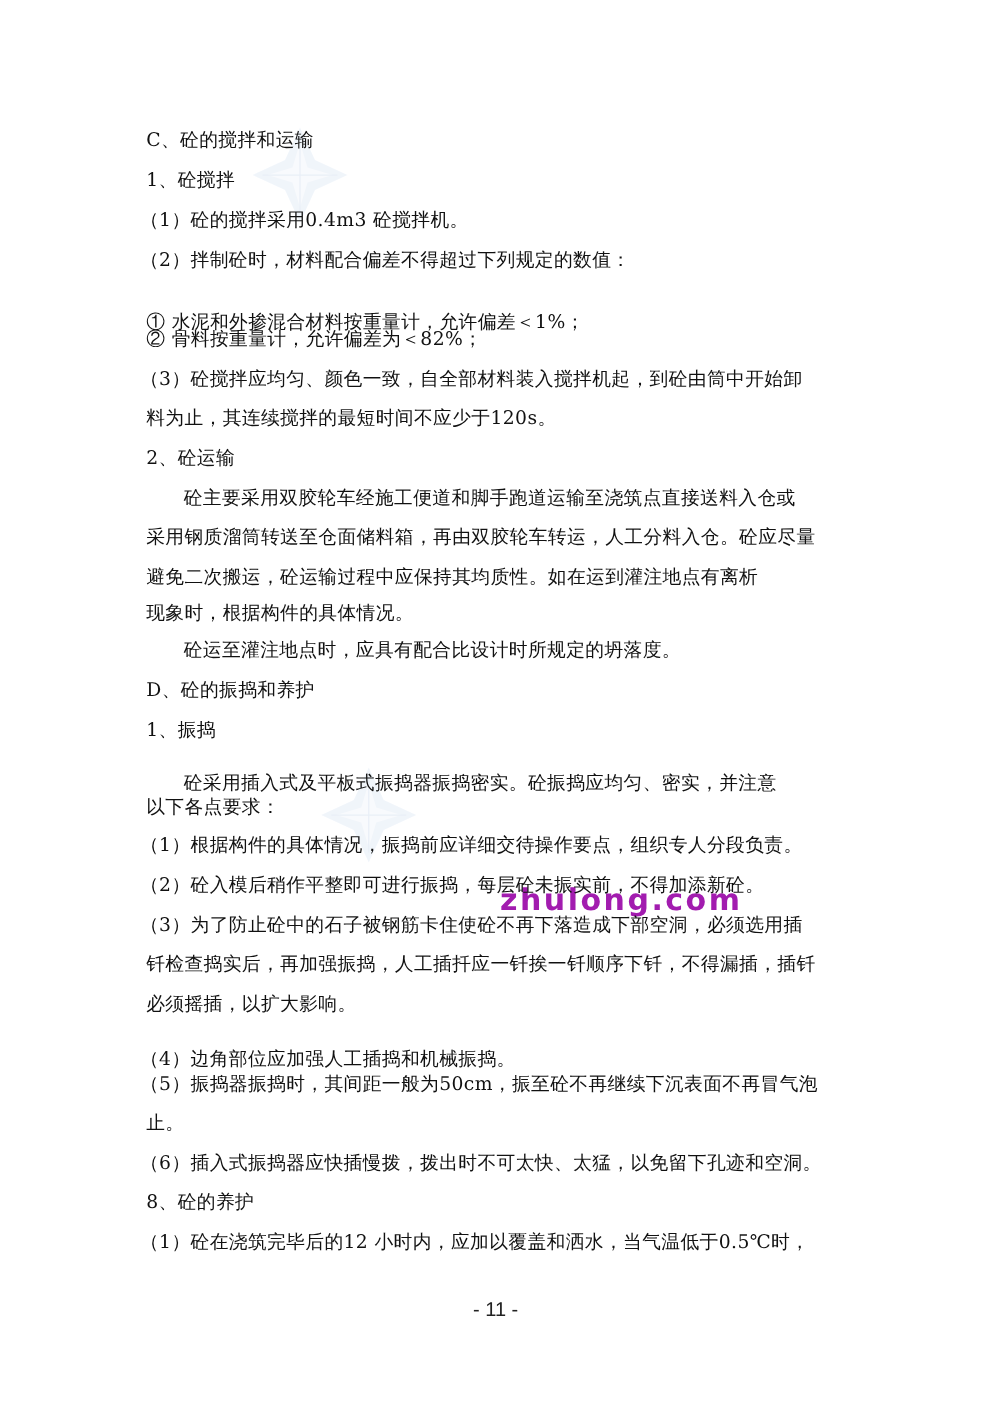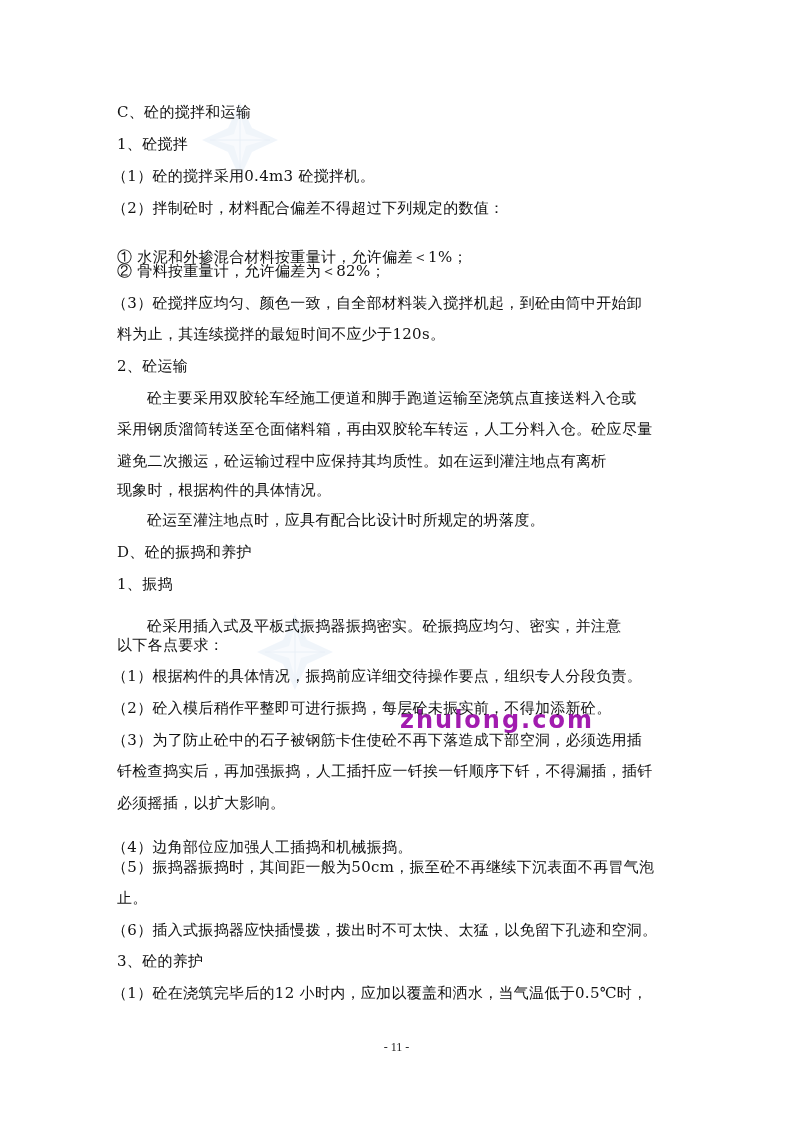--- a/index.html
+++ b/index.html
@@ -15,22 +15,22 @@
       line-height: 20px;
       letter-spacing: 0.3px;
     }
     .indent { left: 147px; }
     .paren { left: 112px; }
     .footer {
       position: absolute;
       top: 1040px;
       left: 0; width: 793px;
       text-align: center;
-      font-family: Liberation Serif, serif;
-      font-size: 12px;
+      font-family: Liberation Sans, sans-serif;
+      font-size: 16px;
       color: #222;
     }
     .wm-logo {
       position: absolute;
       width: 80px; height: 80px;
       opacity: 0.5;
     }
     .wm-text {
       position: absolute;
       left: 400px; top: 706px;
@@ -81,18 +81,18 @@
       <div class="line" style="top: 635px;">以下各点要求：</div>
       <div class="line paren" style="top: 666px;">（1）根据构件的具体情况，振捣前应详细交待操作要点，组织专人分段负责。</div>
       <div class="line paren" style="top: 698px;">（2）砼入模后稍作平整即可进行振捣，每层砼未振实前，不得加添新砼。</div>
       <div class="line paren" style="top: 730px;">（3）为了防止砼中的石子被钢筋卡住使砼不再下落造成下部空洞，必须选用插</div>
       <div class="line" style="top: 761px;">钎检查捣实后，再加强振捣，人工插扦应一钎挨一钎顺序下钎，不得漏插，插钎</div>
       <div class="line" style="top: 793px;">必须摇插，以扩大影响。</div>
       <div class="line paren" style="top: 825px; margin-top: 12px;">（4）边角部位应加强人工插捣和机械振捣。</div>
       <div class="line paren" style="top: 857px;">（5）振捣器振捣时，其间距一般为50cm，振至砼不再继续下沉表面不再冒气泡</div>
       <div class="line" style="top: 888px;">止。</div>
       <div class="line paren" style="top: 920px;">（6）插入式振捣器应快插慢拨，拨出时不可太快、太猛，以免留下孔迹和空洞。</div>
-      <div class="line" style="top: 951px;">3、砼的养护</div>
+      <div class="line" style="top: 951px;">8、砼的养护</div>
       <div class="line paren" style="top: 983px;">（1）砼在浇筑完毕后的12 小时内，应加以覆盖和洒水，当气温低于0.5℃时，</div>
     </div>
 
   <div class="footer">- 11 -</div>
 </div>
 
 </body></html>

